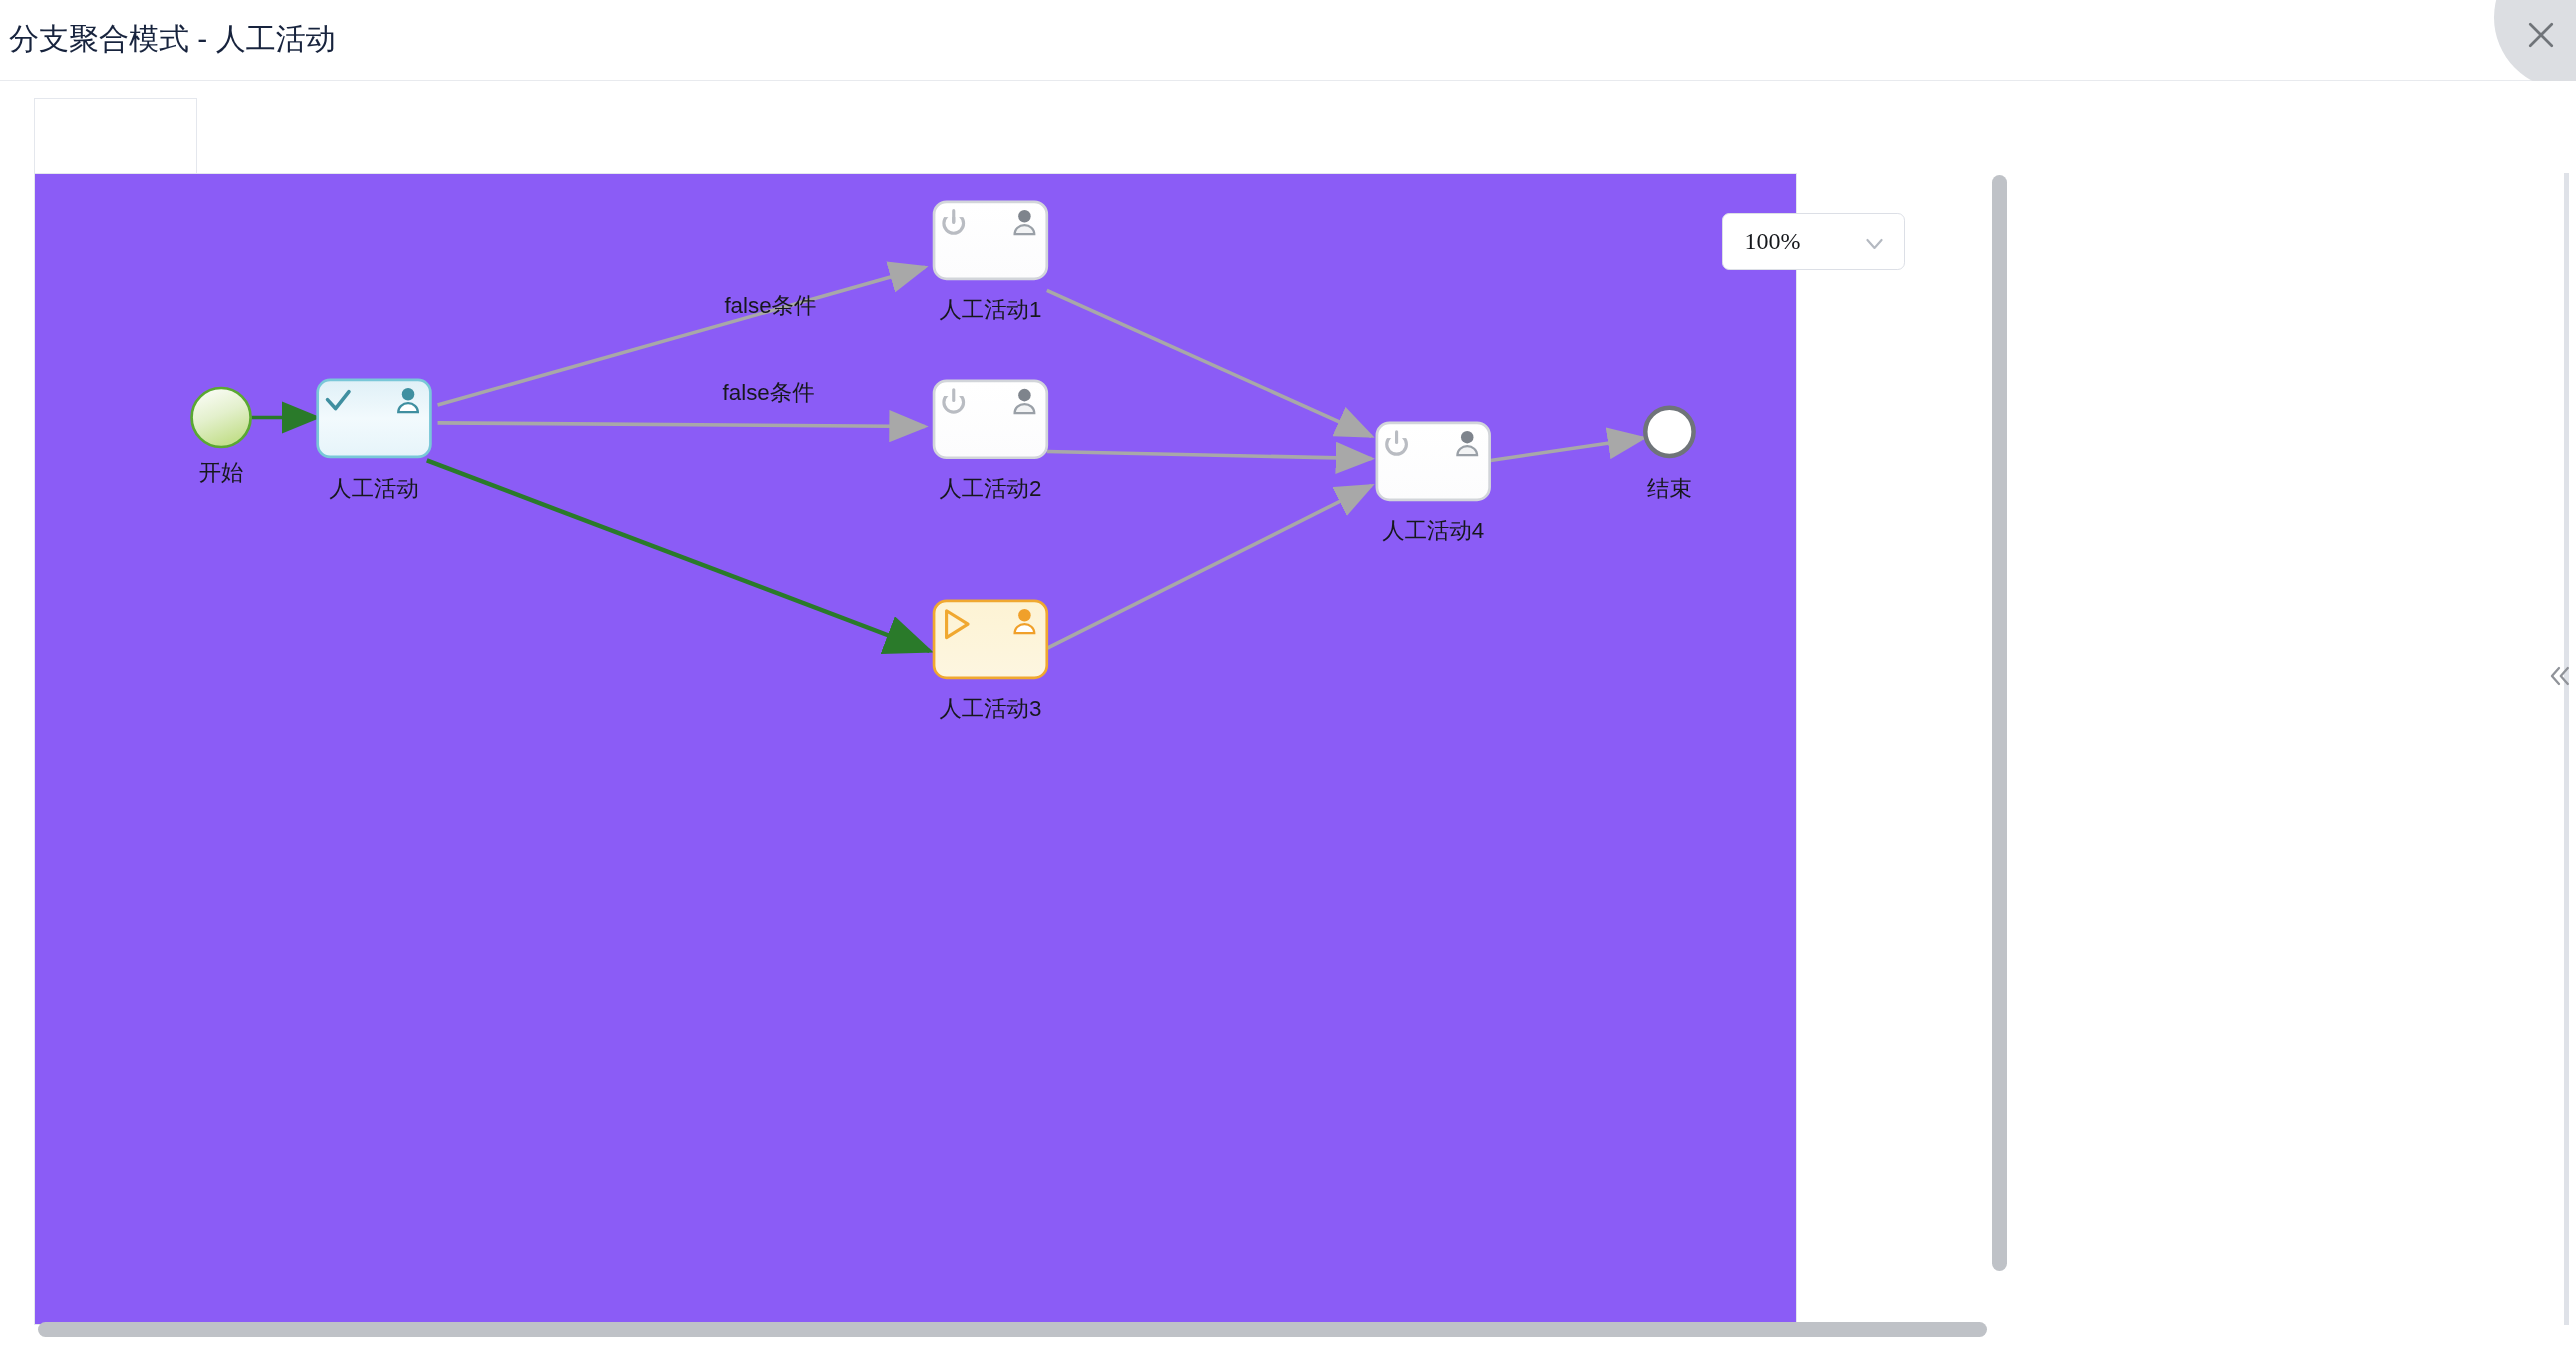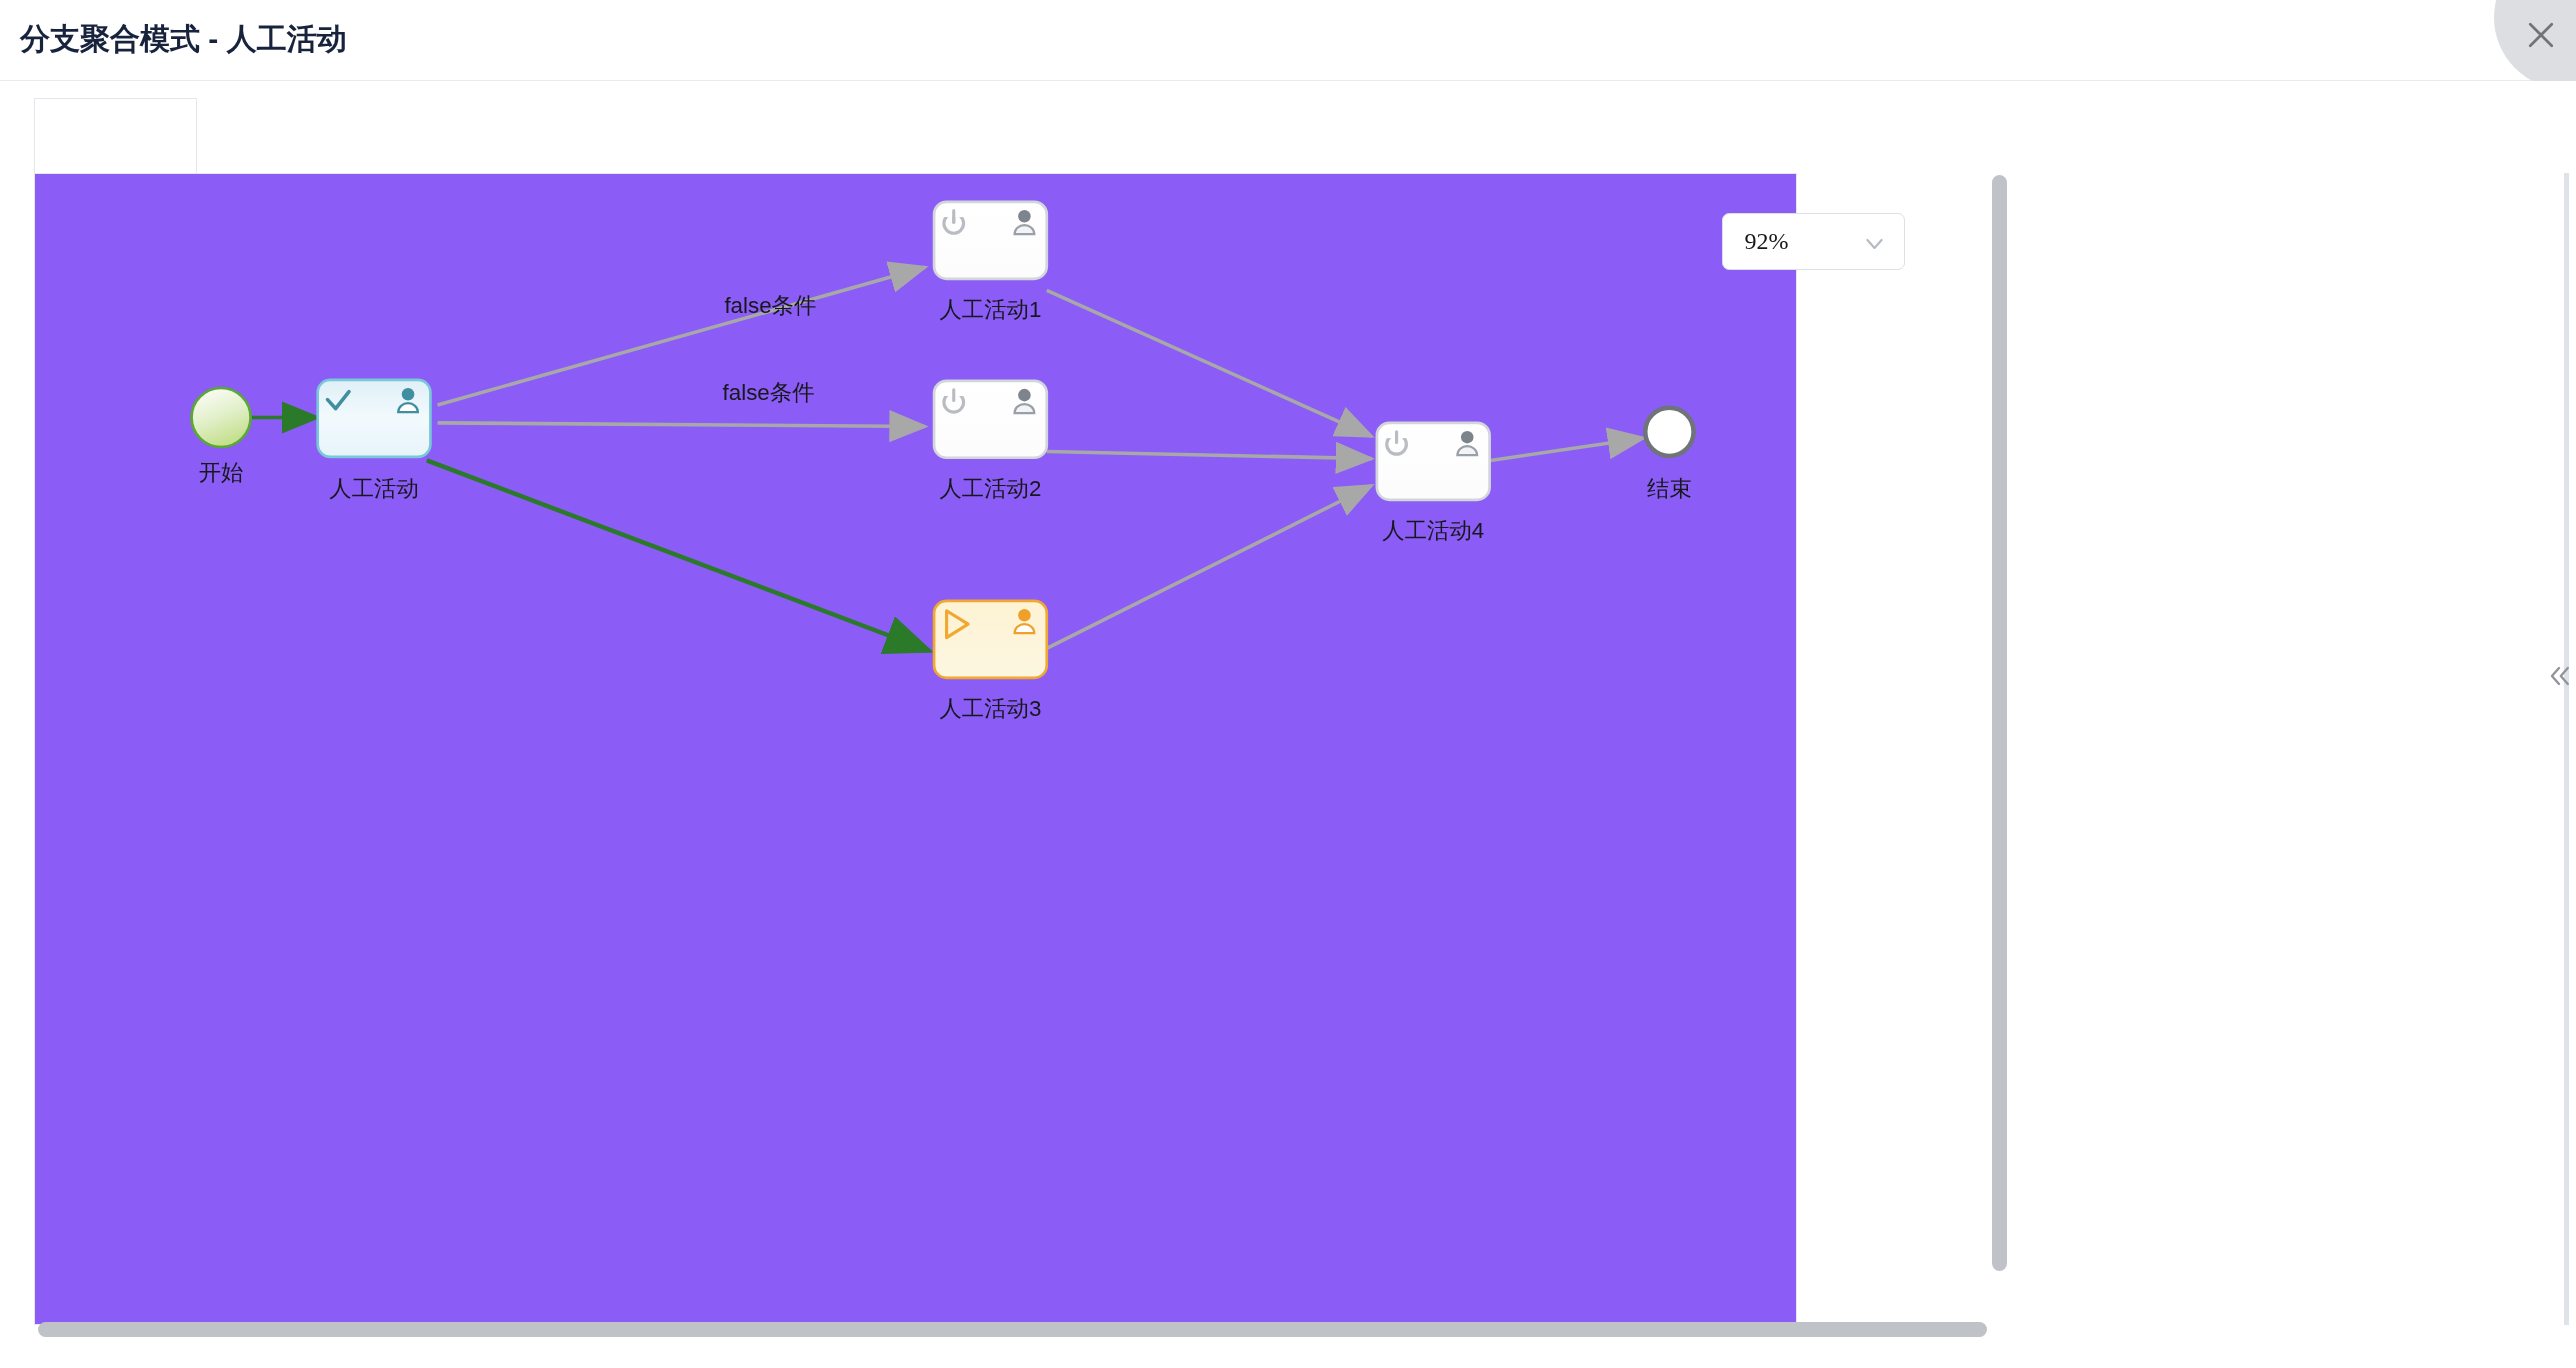--- a/index.html
+++ b/index.html
@@ -21,26 +21,26 @@
     position: absolute;
     left: 0; top: 0;
     width: 2576px;
     height: 81px;
     background: #ffffff;
     border-bottom: 1.8px solid #e8eaee;
     box-sizing: border-box;
   }
   .dialog-title {
     position: absolute;
-    left: 20px;
+    left: 9px;
     top: 18px;
     font-size: 30px;
     line-height: 41px;
     color: #17233d;
-    font-weight: 700;
+    font-weight: 400;
     white-space: nowrap;
   }
 
   
   .close-corner {
     position: absolute;
     right: 0;
     top: 0;
     width: 98px;
     height: 81px;
@@ -362,21 +362,21 @@
     </g>
 
     <g>
       <circle cx="1827" cy="288" r="27" fill="#ffffff" stroke="#6f7479" stroke-width="5"></circle>
       <text x="1827" y="360" font-size="25" fill="#16181c" text-anchor="middle">结束</text>
     </g>
   </svg>
 </div>
 
 <div class="zoom-select">
-  <span class="value">92%</span>
+  <span class="value">100%</span>
   <svg class="chev" viewBox="0 0 26 26">
     <path d="M5 9 L13 18 L21 9" fill="none" stroke="#b4b9c1" stroke-width="2.4" stroke-linecap="round" stroke-linejoin="round"></path>
   </svg>
 </div>
 
 <div class="vscroll-track"></div>
 <div class="vscroll-thumb"></div>
 <div class="hscroll-thumb"></div>
 
 <div class="collapse-handle">

